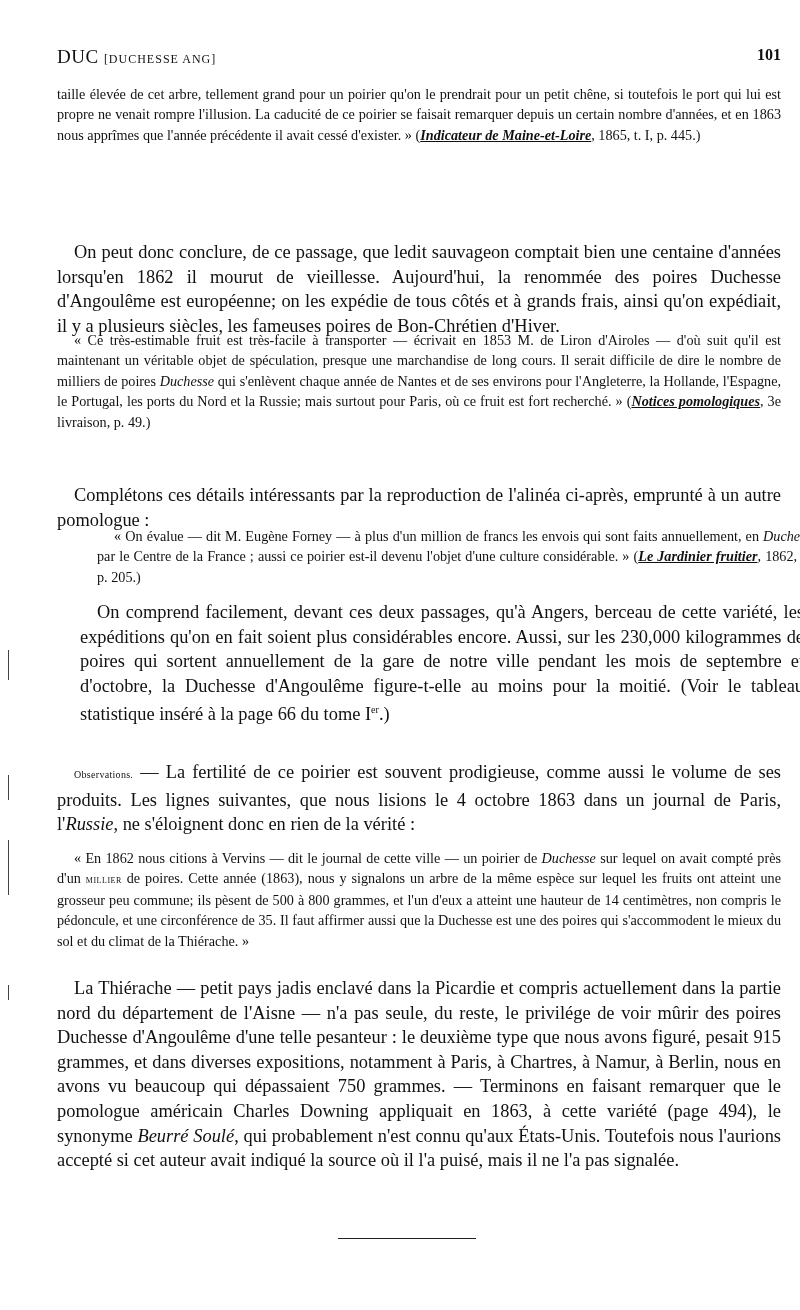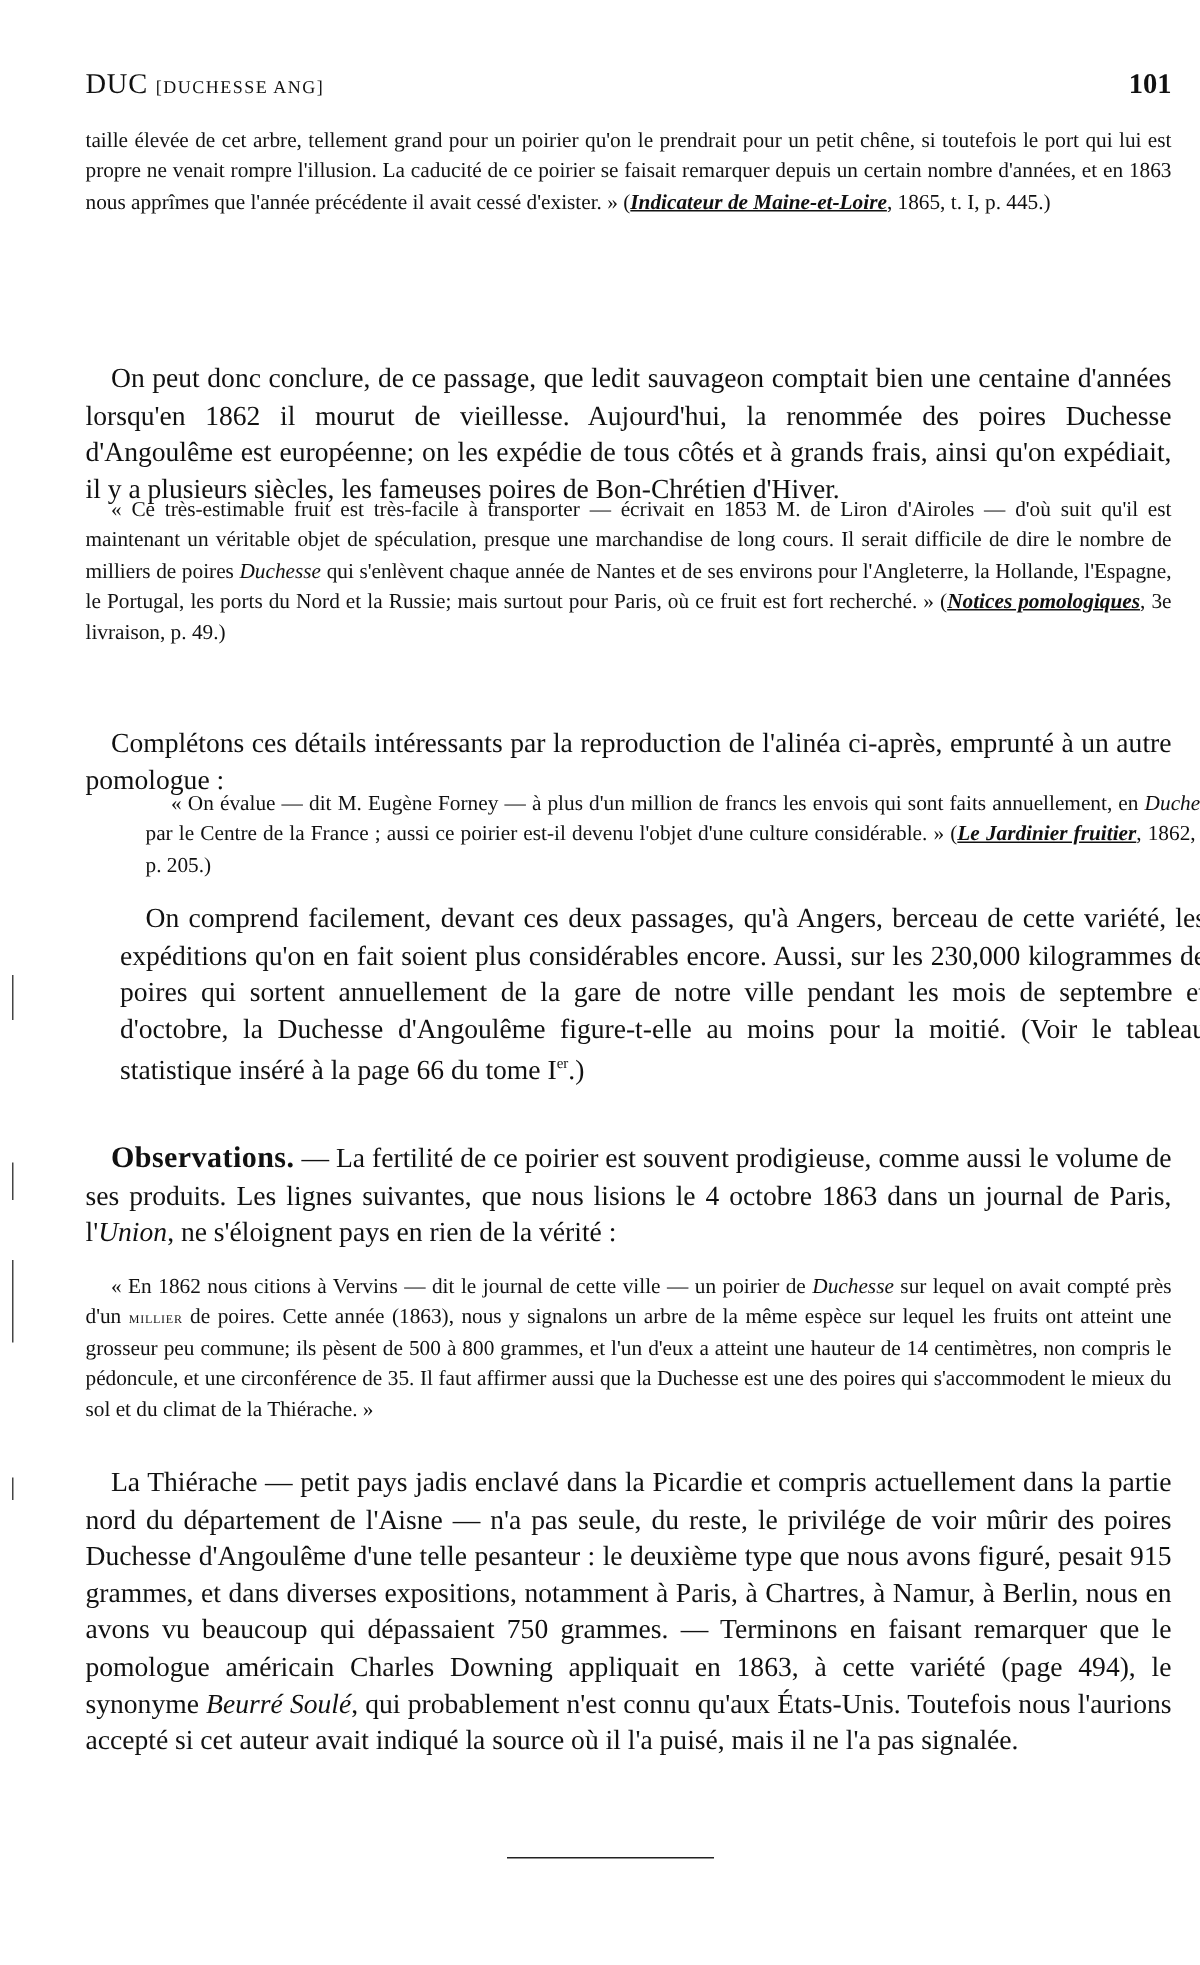--- a/index.html
+++ b/index.html
@@ -3,29 +3,29 @@
 <meta charset="utf-8">
 <style>
   html, body { margin: 0; padding: 0; background: #ffffff; }
   body { width: 800px; height: 1310px; position: relative; overflow: hidden;
          font-family: "Liberation Serif", "DejaVu Serif", serif; color: #111; }
   .page { position: absolute; left: 57px; top: 0; width: 724px; }
   .header { position: absolute; top: 46px; left: 0; width: 724px; height: 24px; }
   .running-head { position: absolute; left: 0; right: 12px; text-align: left;
                   font-size: 19px; letter-spacing: 0.5px; }
   .running-head .sc { font-size: 12px; letter-spacing: 1px; }
-  .page-number { position: absolute; right: 0; top: 0; font-size: 19px; font-weight: bold; }
+  .page-number { position: absolute; right: 0; top: 0; font-size: 16px; font-weight: bold; }
   .small { font-size: 14.2px; line-height: 20.4px; text-align: justify; margin: 0; }
   .big { font-size: 18.4px; line-height: 24.6px; text-align: justify; margin: 0; }
   .indent { text-indent: 17px; }
   .qindent { text-indent: 17px; }
   .block { position: absolute; left: 0; width: 724px; }
   i { font-style: italic; font-weight: bold; text-decoration: underline; }
   .ital-plain { font-style: italic; font-weight: normal; }
-  .obs { font-weight: bold; font-size: 20px; letter-spacing: 0.3px; }
+  .obs { font-weight: normal; font-size: 10px; letter-spacing: 0.3px; }
   .smallcaps { font-variant: small-caps; font-size: 12px; letter-spacing: 0.5px; }
   .rule { position: absolute; left: 338px; top: 1238px; width: 138px; height: 0;
           border-top: 1.5px solid #222; }
   .margin-mark { position: absolute; left: 8px; width: 0; border-left: 1px solid #444; }
 </style>
 </head>
 <body>
 
 <div class="page">
 
@@ -55,21 +55,21 @@
 
   <p class="small qindent block" style="top:526px;margin-left:40px;">
     <span>« On évalue — dit M. Eugène Forney — à plus d'un million de francs les envois qui sont faits annuellement, en </span><span class="ital-plain">Duchesse</span><span>, par le Centre de la France ; aussi ce poirier est-il devenu l'objet d'une culture considérable. » (</span><i>Le Jardinier fruitier</i><span>, 1862, t. I, p. 205.)</span>
   </p>
 
   <p class="big indent block" style="top:600px;margin-left:23px;">
     <span>On comprend facilement, devant ces deux passages, qu'à Angers, berceau de cette variété, les expéditions qu'on en fait soient plus considérables encore. Aussi, sur les 230,000 kilogrammes de poires qui sortent annuellement de la gare de notre ville pendant les mois de septembre et d'octobre, la Duchesse d'Angoulême figure-t-elle au moins pour la moitié. (Voir le tableau statistique inséré à la page 66 du tome I</span><sup style="font-size:10px;">er</sup><span>.)</span>
   </p>
 
   <p class="big indent block" style="top:760px;">
-    <span class="obs">Observations.</span><span> — La fertilité de ce poirier est souvent prodigieuse, comme aussi le volume de ses produits. Les lignes suivantes, que nous lisions le 4 octobre 1863 dans un journal de Paris, l'</span><span class="ital-plain">Union</span><span>, ne s'éloignent pays en rien de la vérité :</span>
+    <span class="obs">Observations.</span><span> — La fertilité de ce poirier est souvent prodigieuse, comme aussi le volume de ses produits. Les lignes suivantes, que nous lisions le 4 octobre 1863 dans un journal de Paris, l'</span><span class="ital-plain">Russie</span><span>, ne s'éloignent donc en rien de la vérité :</span>
   </p>
 
   <p class="small qindent block" style="top:848px;">
     <span>« En 1862 nous citions à Vervins — dit le journal de cette ville — un poirier de </span><span class="ital-plain">Duchesse</span><span> sur lequel on avait compté près d'un </span><span class="smallcaps">millier</span><span> de poires. Cette année (1863), nous y signalons un arbre de la même espèce sur lequel les fruits ont atteint une grosseur peu commune; ils pèsent de 500 à 800 grammes, et l'un d'eux a atteint une hauteur de 14 centimètres, non compris le pédoncule, et une circonférence de 35. Il faut affirmer aussi que la Duchesse est une des poires qui s'accommodent le mieux du sol et du climat de la Thiérache. »</span>
   </p>
 
   <p class="big indent block" style="top:976px;">
     <span>La Thiérache — petit pays jadis enclavé dans la Picardie et compris actuellement dans la partie nord du département de l'Aisne — n'a pas seule, du reste, le privilége de voir mûrir des poires Duchesse d'Angoulême d'une telle pesanteur : le deuxième type que nous avons figuré, pesait 915 grammes, et dans diverses expositions, notamment à Paris, à Chartres, à Namur, à Berlin, nous en avons vu beaucoup qui dépassaient 750 grammes. — Terminons en faisant remarquer que le pomologue américain Charles Downing appliquait en 1863, à cette variété (page 494), le synonyme </span><span class="ital-plain">Beurré Soulé</span><span>, qui probablement n'est connu qu'aux États-Unis. Toutefois nous l'aurions accepté si cet auteur avait indiqué la source où il l'a puisé, mais il ne l'a pas signalée.</span>
   </p>
 </div>

